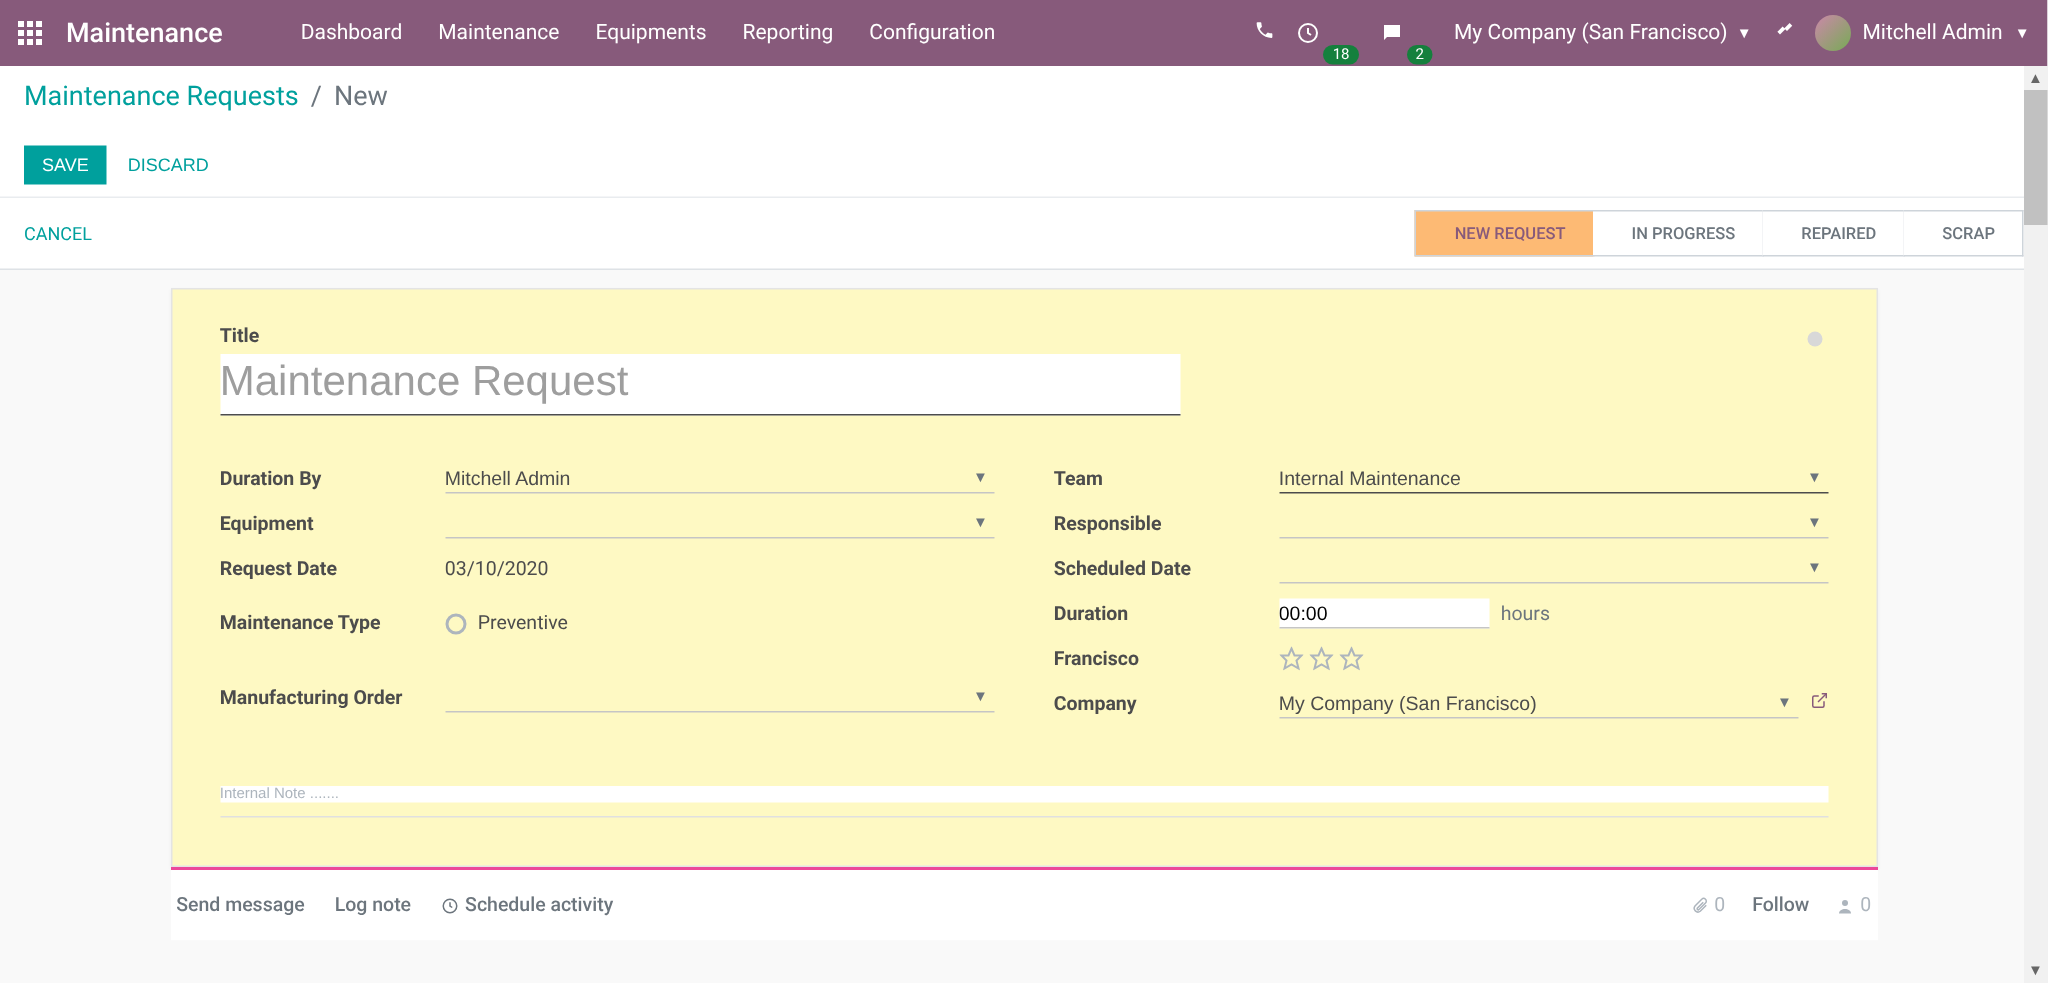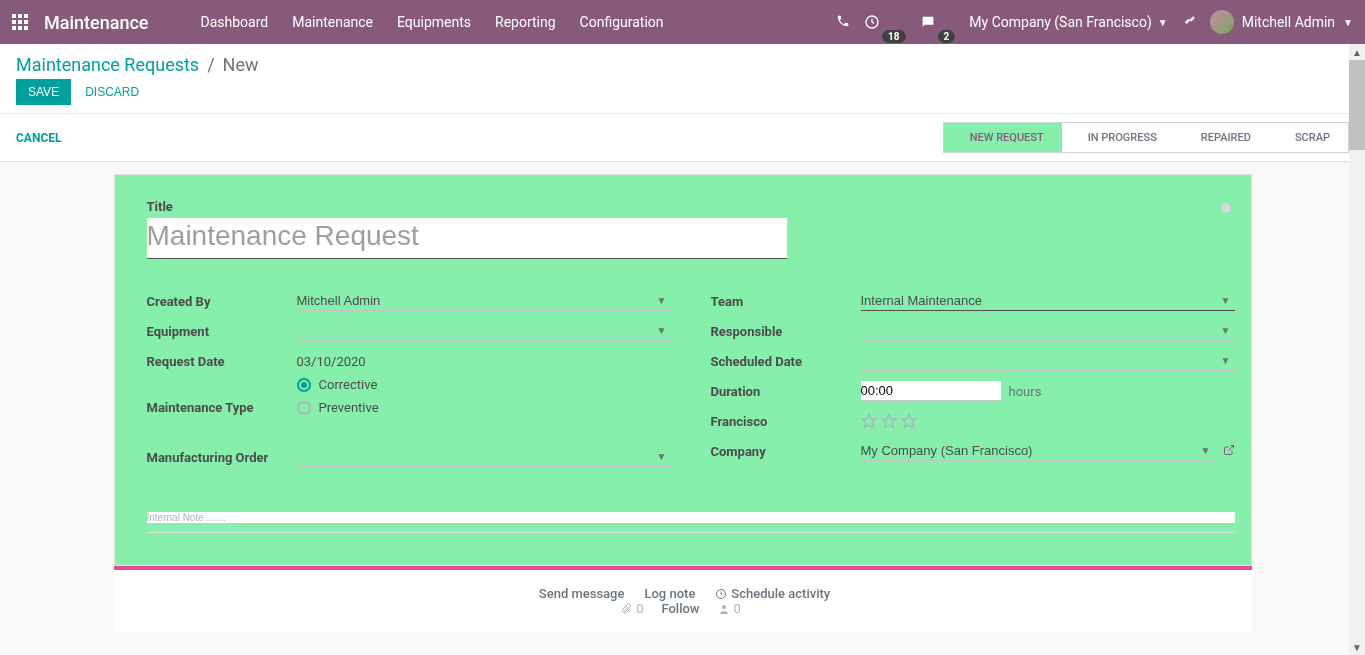--- a/index.html
+++ b/index.html
@@ -7,43 +7,43 @@
 .topbar { background: #875a7b; color: #fff; height: 44px; display: flex; align-items: center; padding: 0 12px; }
 .apps-icon { margin-right: 16px; cursor: pointer; }
 .apps-icon svg { display: block; }
 .app-name { font-size: 18px; font-weight: 500; margin-right: 40px; }
 .nav-items { display: flex; gap: 0; }
 .nav-item { padding: 0 12px; line-height: 44px; color: #fff; cursor: pointer; font-size: 14px; }
 .nav-spacer { flex: 1; }
 .topbar-right { display: flex; align-items: center; gap: 14px; }
 .phone-icon, .wrench-icon { cursor: pointer; }
 .badge-wrap { position: relative; display: flex; align-items: center; cursor: pointer; }
-.badge { background: #404040; color: #fff; border-radius: 10px; font-size: 10px; font-weight: 700; padding: 1px 6px; margin-left: 2px; position: relative; top: -6px; margin-top: 40px; }
+.badge { background: #15803d; color: #fff; border-radius: 10px; font-size: 10px; font-weight: 400; padding: 1px 6px; margin-left: 2px; position: relative; top: -6px; margin-top: 40px; }
 .company-switch { display: flex; align-items: center; gap: 6px; cursor: pointer; font-size: 14px; }
 .user-menu { display: flex; align-items: center; gap: 8px; cursor: pointer; font-size: 14px; }
 .avatar { width: 24px; height: 24px; border-radius: 50%; background: linear-gradient(135deg,#c8a,#7a5); }
 .caret { font-size: 10px; }
 .breadcrumb-bar { background: #fff; padding: 10px 16px 0 16px; border-bottom: 1px solid #e9ecef; }
-.breadcrumb { display: flex; align-items: center; gap: 8px; font-size: 18px; margin-bottom: 4px; }
+.breadcrumb { display: flex; align-items: center; gap: 8px; font-size: 18px; margin-bottom: 22px; }
 .bc-link { color: #00a09d; cursor: pointer; }
 .bc-sep { color: #6c757d; }
 .bc-current { color: #6c757d; }
 .action-row { display: flex; align-items: center; gap: 14px; padding-bottom: 8px; }
 .btn-primary { background: #00a09d; color: #fff; border: none; padding: 6px 12px; font-size: 12px; font-weight: 500; cursor: pointer; }
 .btn-link { color: #00a09d; background: none; border: none; font-size: 12px; cursor: pointer; font-weight: 500; }
 .status-bar { background: #fff; border-bottom: 1px solid #dee2e6; display: flex; align-items: center; padding: 8px 16px; }
-.cancel-link { color: #00a09d; font-size: 12px; font-weight: 700; cursor: pointer; }
+.cancel-link { color: #00a09d; font-size: 12px; font-weight: 400; cursor: pointer; }
 .status-spacer { flex: 1; }
 .stage-arrow { display: flex; font-size: 11px; font-weight: 500; }
 .stage { padding: 8px 18px 8px 26px; position: relative; color: #6c757d; cursor: pointer; background: #fff; border: 1px solid #ced4da; border-left: none; margin-left: -1px; }
 .stage:first-child { border-left: 1px solid #ced4da; }
 .stage::after { content: ""; position: absolute; right: -8px; top: 0; bottom: 0; width: 16px; background: inherit; border-top: 1px solid #ced4da; border-right: 1px solid #ced4da; transform: skewX(30deg) translateY(-50%); height: 50%; top: 50%; display: none; }
-.stage.active { color: #875a7b; background: #86efac; }
+.stage.active { color: #875a7b; background: #fdba74; }
 .stage:last-child::after { display: none; }
-.form-sheet { max-width: 1138px; margin: 12px auto 0 auto; background: #86efac; border: 1px solid #e4e4e4; box-shadow: 0 1px 3px rgba(0,0,0,0.05); padding: 24px 16px 32px 32px; }
+.form-sheet { max-width: 1138px; margin: 12px auto 0 auto; background: #fef9c3; border: 1px solid #e4e4e4; box-shadow: 0 1px 3px rgba(0,0,0,0.05); padding: 24px 32px 32px 32px; }
 .title-label { font-size: 13px; font-weight: 700; color: #4c4c4c; margin-bottom: 4px; }
 .title-row { display: flex; justify-content: space-between; align-items: flex-start; }
 .title-input { font-size: 28px; border: none; border-bottom: 1px solid #4c4c4c; width: 640px; padding: 2px 0 6px 0; outline: none; color: #4c4c4c; }
 .title-input::placeholder { color: #9e9e9e; font-weight: 400; }
 .kanban-dot { width: 10px; height: 10px; border-radius: 50%; background: #d8d8d8; cursor: pointer; margin-right: 4px; margin-top: 4px; }
 .columns { display: flex; gap: 40px; margin-top: 28px; }
 .col { flex: 1; }
 .field-row { display: flex; align-items: center; min-height: 28px; margin-bottom: 2px; }
 .field-label { width: 150px; font-size: 13px; font-weight: 700; color: #4c4c4c; }
 .field-value { flex: 1; font-size: 13px; color: #4c4c4c; }
@@ -59,21 +59,21 @@
 .radio-dot .inner { width: 6px; height: 6px; background: #00a09d; border-radius: 50%; }
 .duration-row { display: flex; align-items: center; gap: 8px; }
 .duration-input { border: none; border-bottom: 1px solid #c5c5c5; width: 140px; font-size: 13px; padding: 2px 0; outline: none; }
 .hours-label { color: #6c757d; font-size: 13px; }
 .stars { display: flex; gap: 4px; }
 .star { width: 16px; height: 16px; cursor: pointer; }
 .ext-link { color: #875a7b; margin-left: 8px; cursor: pointer; }
 .internal-note { margin-top: 28px; border-bottom: 1px solid #e0e0e0; padding: 8px 0; }
 .internal-note input { border: none; outline: none; width: 100%; font-size: 10px; color: #6c757d; }
 .internal-note input::placeholder { color: #adb5bd; }
-.chatter { max-width: 1138px; margin: 0 auto; background: #fff; border-top: 4px solid #ec4899; padding: 16px 0; display: flex; align-items: center; flex-direction: column; }
+.chatter { max-width: 1138px; margin: 0 auto; background: #fff; border-top: 2px solid #ec4899; padding: 16px 0; display: flex; align-items: flex-start; }
 .chatter-left { display: flex; gap: 20px; padding-left: 4px; }
 .chatter-btn { color: #6c757d; font-size: 13px; font-weight: 500; cursor: pointer; display: flex; align-items: center; gap: 4px; }
 .chatter-spacer { flex: 1; }
 .chatter-right { display: flex; gap: 18px; padding-right: 4px; align-items: center; }
 .chatter-stat { color: #adb5bd; font-size: 13px; display: flex; align-items: center; gap: 4px; cursor: pointer; }
 .scrollbar { position: fixed; right: 0; top: 44px; bottom: 0; width: 16px; background: #f1f1f1; }
 .scroll-thumb { position: absolute; top: 0; width: 100%; height: 90px; background: #c1c1c1; }
 .scroll-arrow { position: absolute; width: 100%; height: 16px; display: flex; align-items: center; justify-content: center; color: #666; font-size: 10px; }
 .scroll-arrow.up { top: 0; }
 .scroll-arrow.down { bottom: 0; }
@@ -169,46 +169,40 @@
       <div class="title-label">Title</div>
       <input class="title-input" placeholder="Maintenance Request" style="">
     </div>
     <div class="kanban-dot"></div>
   </div>
 
   <div class="columns">
 
     <div class="col">
       <div class="field-row">
-        <div class="field-label">Created By</div>
+        <div class="field-label">Duration By</div>
         <div class="field-value dropdown">
           <input class="dropdown-input" value="Mitchell Admin" style="">
           <span class="dropdown-caret">▼</span>
         </div>
       </div>
       <div class="field-row">
         <div class="field-label">Equipment</div>
         <div class="field-value dropdown">
           <input class="dropdown-input" value="" style="">
           <span class="dropdown-caret">▼</span>
         </div>
       </div>
       <div class="field-row">
         <div class="field-label">Request Date</div>
         <div class="field-value static-val">03/10/2020</div>
       </div>
       <div class="field-row" style="align-items:flex-end;">
         <div class="field-label">Maintenance Type</div>
         <div class="field-value radio-group">
-          <div class="radio-opt">
-            <div class="radio-dot">
-                <div class="inner"></div>
-              </div>
-            <span>Corrective</span>
-          </div>
           <div class="radio-opt">
             <div class="radio-dot off"></div>
             <span>Preventive</span>
           </div>
         </div>
       </div>
       <div class="field-row" style="margin-top:28px;">
         <div class="field-label">Manufacturing Order</div>
         <div class="field-value dropdown">
           <input class="dropdown-input" value="" style="">

